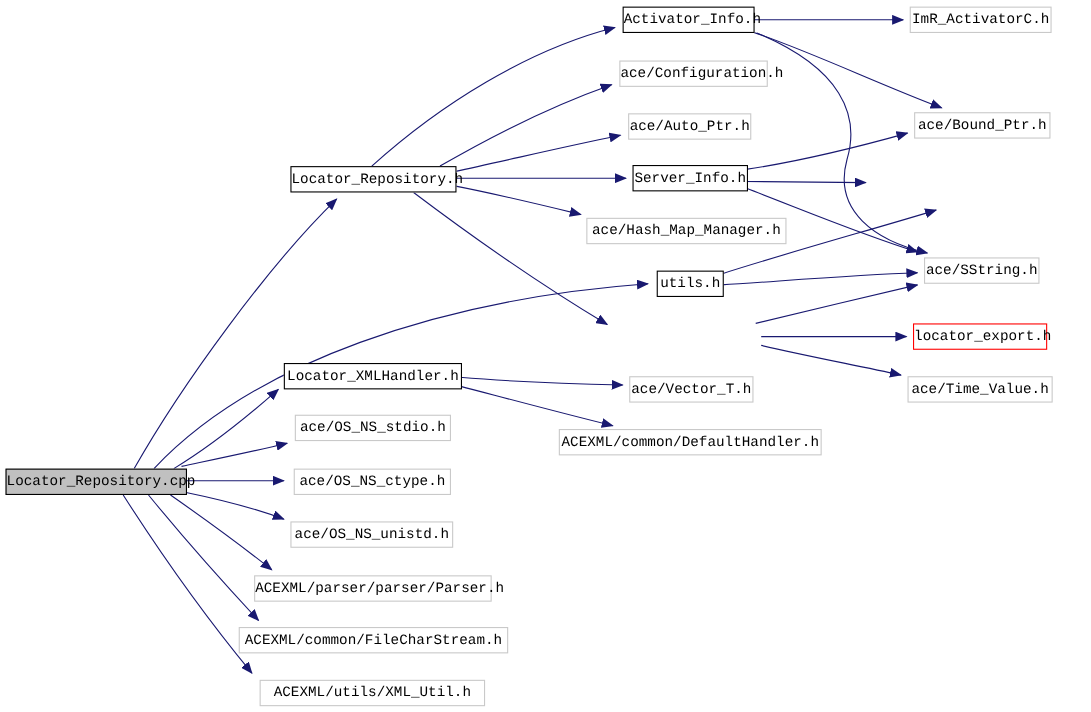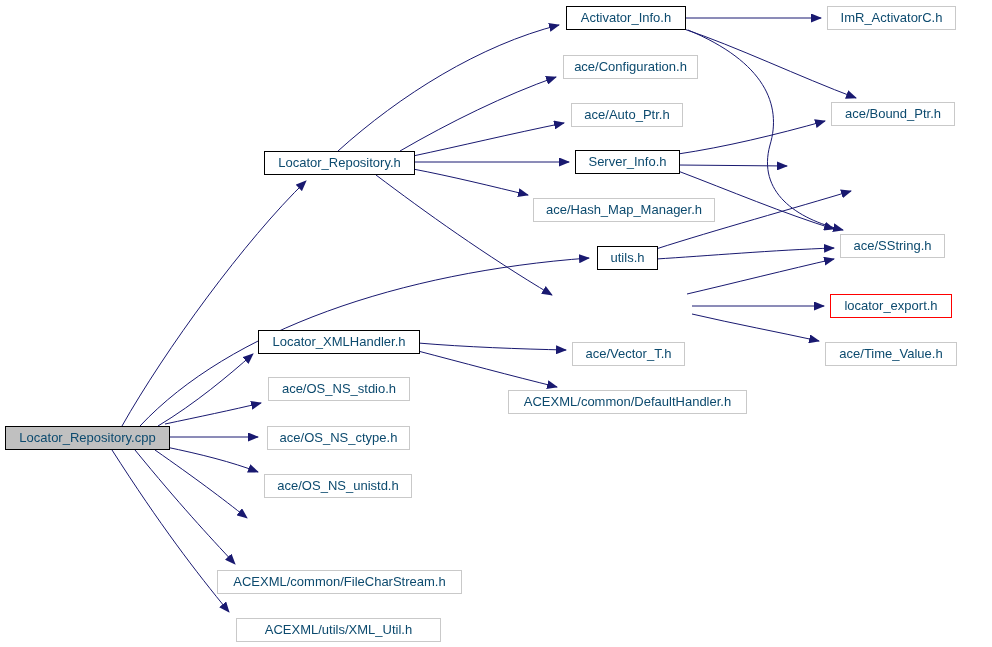--- a/index.html
+++ b/index.html
@@ -1,21 +1,21 @@
 <!DOCTYPE html>
 <html><head>
 <meta charset="utf-8">
 <style>
   html,body{margin:0;padding:0;background:#ffffff;}
   #canvas{position:relative;width:992px;height:647px;background:#ffffff;overflow:hidden;
           font-family:"Liberation Sans","DejaVu Sans",sans-serif;}
   #edges{position:absolute;left:0;top:0;width:992px;height:647px;}
   .node{position:absolute;height:22px;line-height:22px;text-align:center;
-        font-size:13px;color:#0c4a6e;background:#ffffff;border:1px solid #000;
-        white-space:nowrap;box-sizing:content-box;}
+        font-size:13px;color:#000000;background:#ffffff;border:1px solid #000;
+        white-space:nowrap;box-sizing:content-box;font-family:Liberation Mono, monospace;}
   .ext{border-color:#c9c9c9;}
   .root{background:#c0c0c0;}
   .hl{border-color:#ff0000;}
 </style>
 </head>
 <body>
 
 <div id="canvas">
 
   <svg id="edges" viewBox="0 0 992 647" xmlns="http://www.w3.org/2000/svg">
@@ -68,16 +68,17 @@
   <div class="node" style="left:597px;top:246px;width:59px">utils.h</div>
   <div class="node ext" style="left:840px;top:234px;width:103px">ace/SString.h</div>
   <div class="node hl" style="left:830px;top:294px;width:120px">locator_export.h</div>
   <div class="node ext" style="left:572px;top:342px;width:111px">ace/Vector_T.h</div>
   <div class="node ext" style="left:825px;top:342px;width:130px">ace/Time_Value.h</div>
   <div class="node" style="left:258px;top:330px;width:160px">Locator_XMLHandler.h</div>
   <div class="node ext" style="left:508px;top:390px;width:237px">ACEXML/common/DefaultHandler.h</div>
   <div class="node ext" style="left:268px;top:377px;width:140px">ace/OS_NS_stdio.h</div>
   <div class="node ext" style="left:267px;top:426px;width:141px">ace/OS_NS_ctype.h</div>
   <div class="node ext" style="left:264px;top:474px;width:146px">ace/OS_NS_unistd.h</div>
+  <div class="node ext" style="left:231px;top:523px;width:214px">ACEXML/parser/parser/Parser.h</div>
   <div class="node ext" style="left:217px;top:570px;width:243px">ACEXML/common/FileCharStream.h</div>
   <div class="node ext" style="left:236px;top:618px;width:203px">ACEXML/utils/XML_Util.h</div>
 
 </div>
 
 </body></html>

